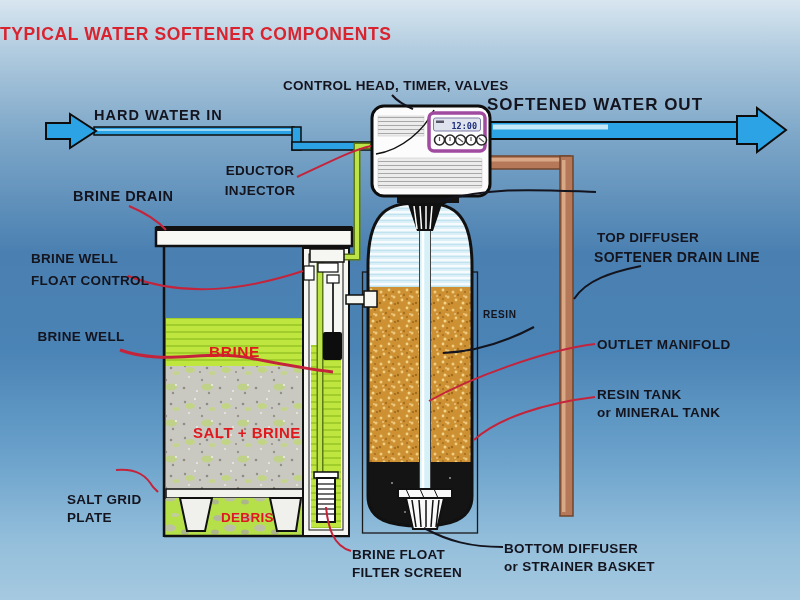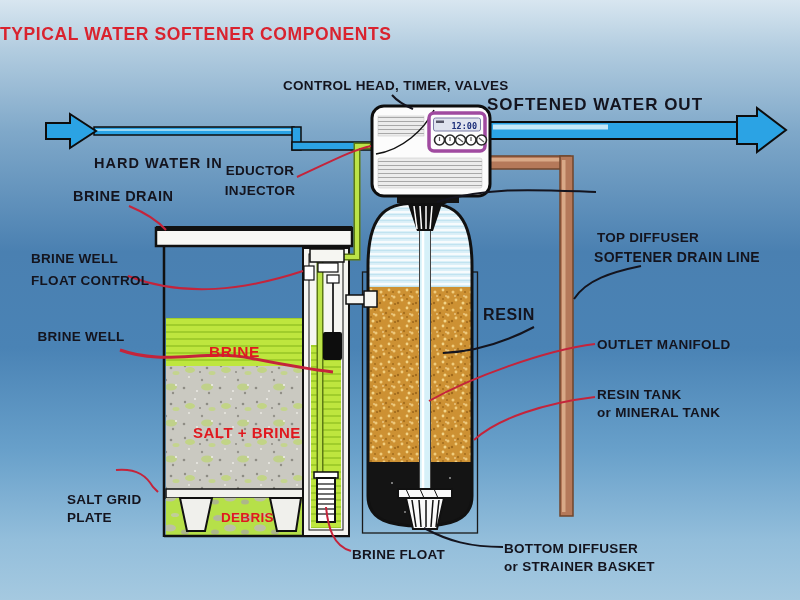--- a/index.html
+++ b/index.html
@@ -232,21 +232,21 @@
     <path d="M596,192 C540,190 490,186 437,202"></path>
     <path d="M641,266 C612,272 586,280 574,299"></path>
     <path d="M503,547 C470,547 448,541 424,528"></path>
     <path d="M534,327 C498,346 468,352 443,353"></path>
   </g>
 </svg>
 
 <div class="lbl title" style="top:26px;left:0;">TYPICAL WATER SOFTENER COMPONENTS</div>
 
 <div class="lbl" style="left:283px;top:77px;font-size:13.5px;">CONTROL HEAD, TIMER, VALVES</div>
-<div class="lbl" style="left:94px;top:107px;font-size:14.5px;letter-spacing:1px;margin-top:48px;">HARD WATER IN</div>
+<div class="lbl" style="left:94px;top:107px;font-size:14.5px;letter-spacing:1px;">HARD WATER IN</div>
 <div class="lbl" style="left:487px;top:96px;font-size:17px;letter-spacing:1px;">SOFTENED WATER OUT</div>
 
 <div class="lbl" style="left:221px;top:161px;width:78px;text-align:center;line-height:20px;">
   <div>EDUCTOR</div>
   <div>INJECTOR</div>
 </div>
 
 <div class="lbl" style="left:73px;top:188px;font-size:14.5px;letter-spacing:.5px;">BRINE DRAIN</div>
 <div class="lbl" style="left:597px;top:185px;margin-top:44px;">TOP DIFFUSER</div>
 
@@ -254,40 +254,41 @@
   <div>BRINE WELL</div>
   <div>FLOAT CONTROL</div>
 </div>
 
 <div class="lbl" style="left:594px;top:249px;font-size:14px;">SOFTENER DRAIN LINE</div>
 
 <div class="lbl" style="left:26px;top:327px;width:110px;text-align:center;line-height:19px;">
   <div>BRINE WELL</div>
 </div>
 
-<div class="lbl" style="left:483px;top:306px;font-size:16px;letter-spacing:.6px;">RESIN</div>
+<div class="lbl" style="left:483px;top:306px;font-size:10px;letter-spacing:.6px;">RESIN</div>
 <div class="lbl" style="left:597px;top:336px;">OUTLET MANIFOLD</div>
 
 <div class="lbl red" style="left:209px;top:343px;font-size:15.5px;letter-spacing:.5px;">BRINE</div>
 <div class="lbl red" style="left:193px;top:424px;font-size:15px;letter-spacing:.5px;">SALT + BRINE</div>
 
 <div class="lbl" style="left:597px;top:386px;line-height:18px;">
   <div>RESIN TANK</div>
   <div>or MINERAL TANK</div>
 </div>
 
 <div class="lbl" style="left:67px;top:459px;line-height:18px;margin-top:32px;">
   <div>SALT GRID</div>
   <div>PLATE</div>
 </div>
 
 <div class="lbl red" style="left:221px;top:509px;">DEBRIS</div>
 
 <div class="lbl" style="left:352px;top:546px;line-height:17.5px;">
   <div>BRINE FLOAT</div>
+  <div>FILTER SCREEN</div>
 </div>
 
 <div class="lbl" style="left:504px;top:540px;line-height:17.5px;">
   <div>BOTTOM DIFFUSER</div>
   <div>or STRAINER BASKET</div>
 </div>
 
 
 </div>
 

